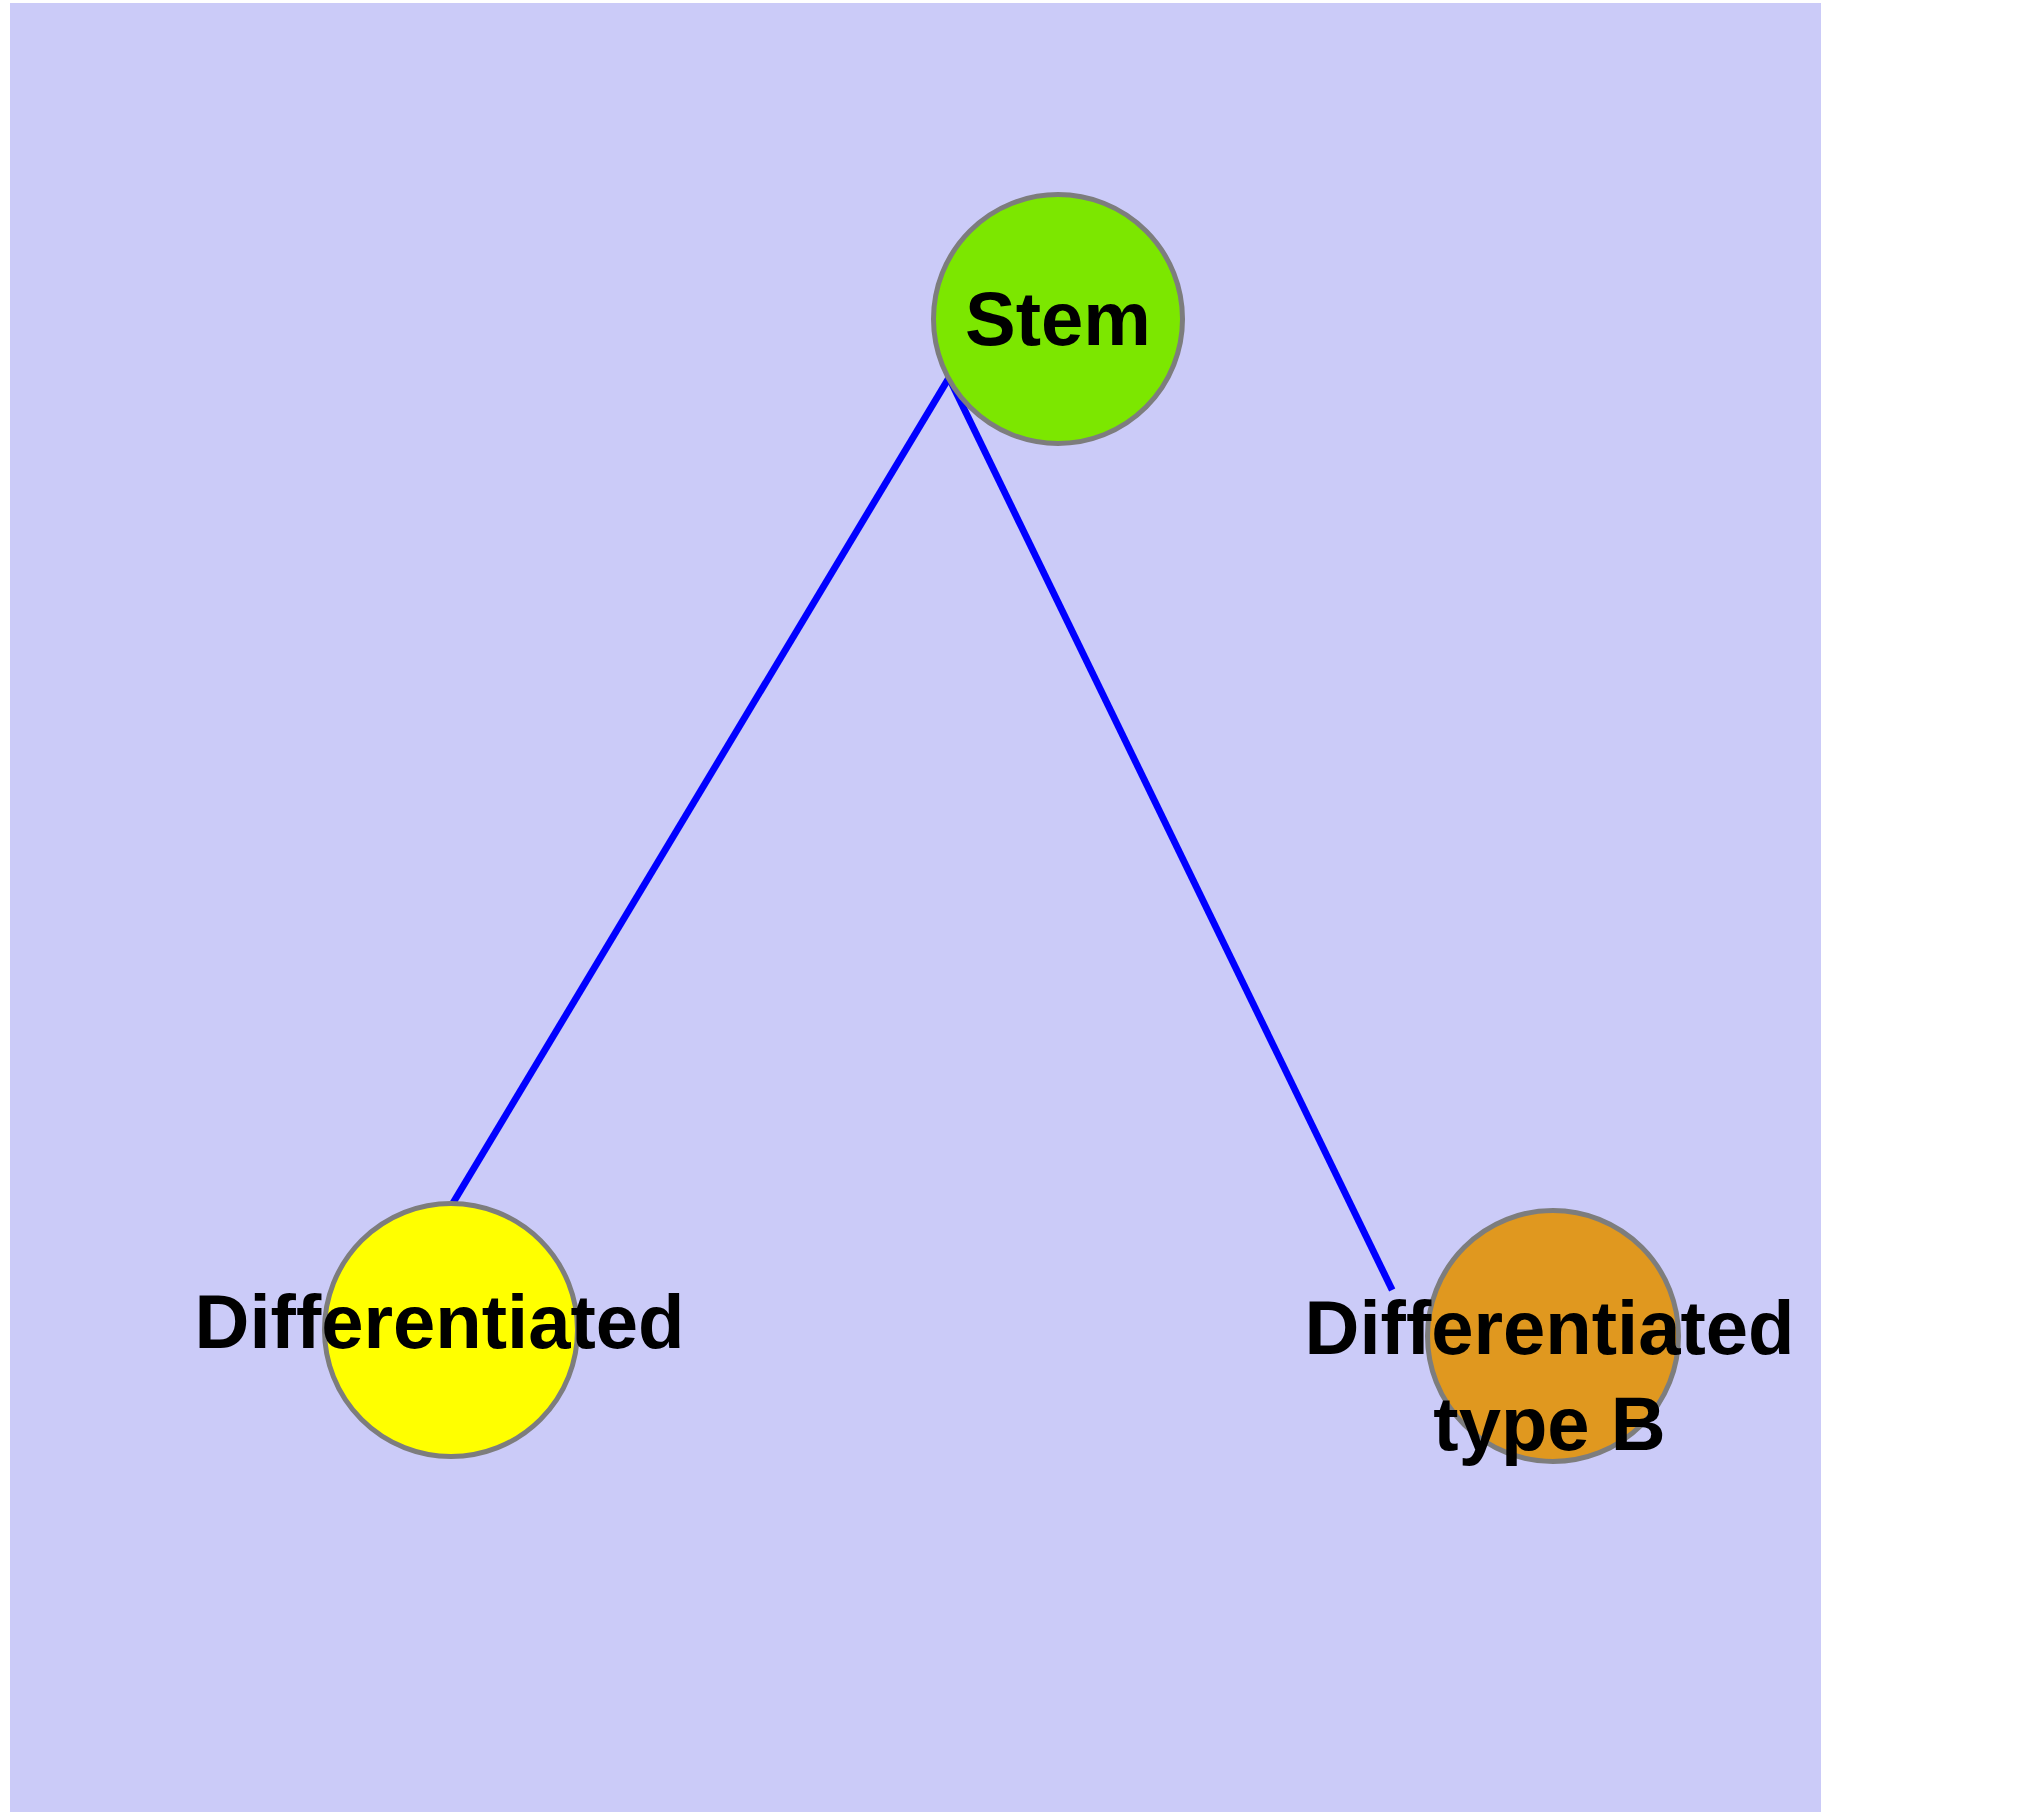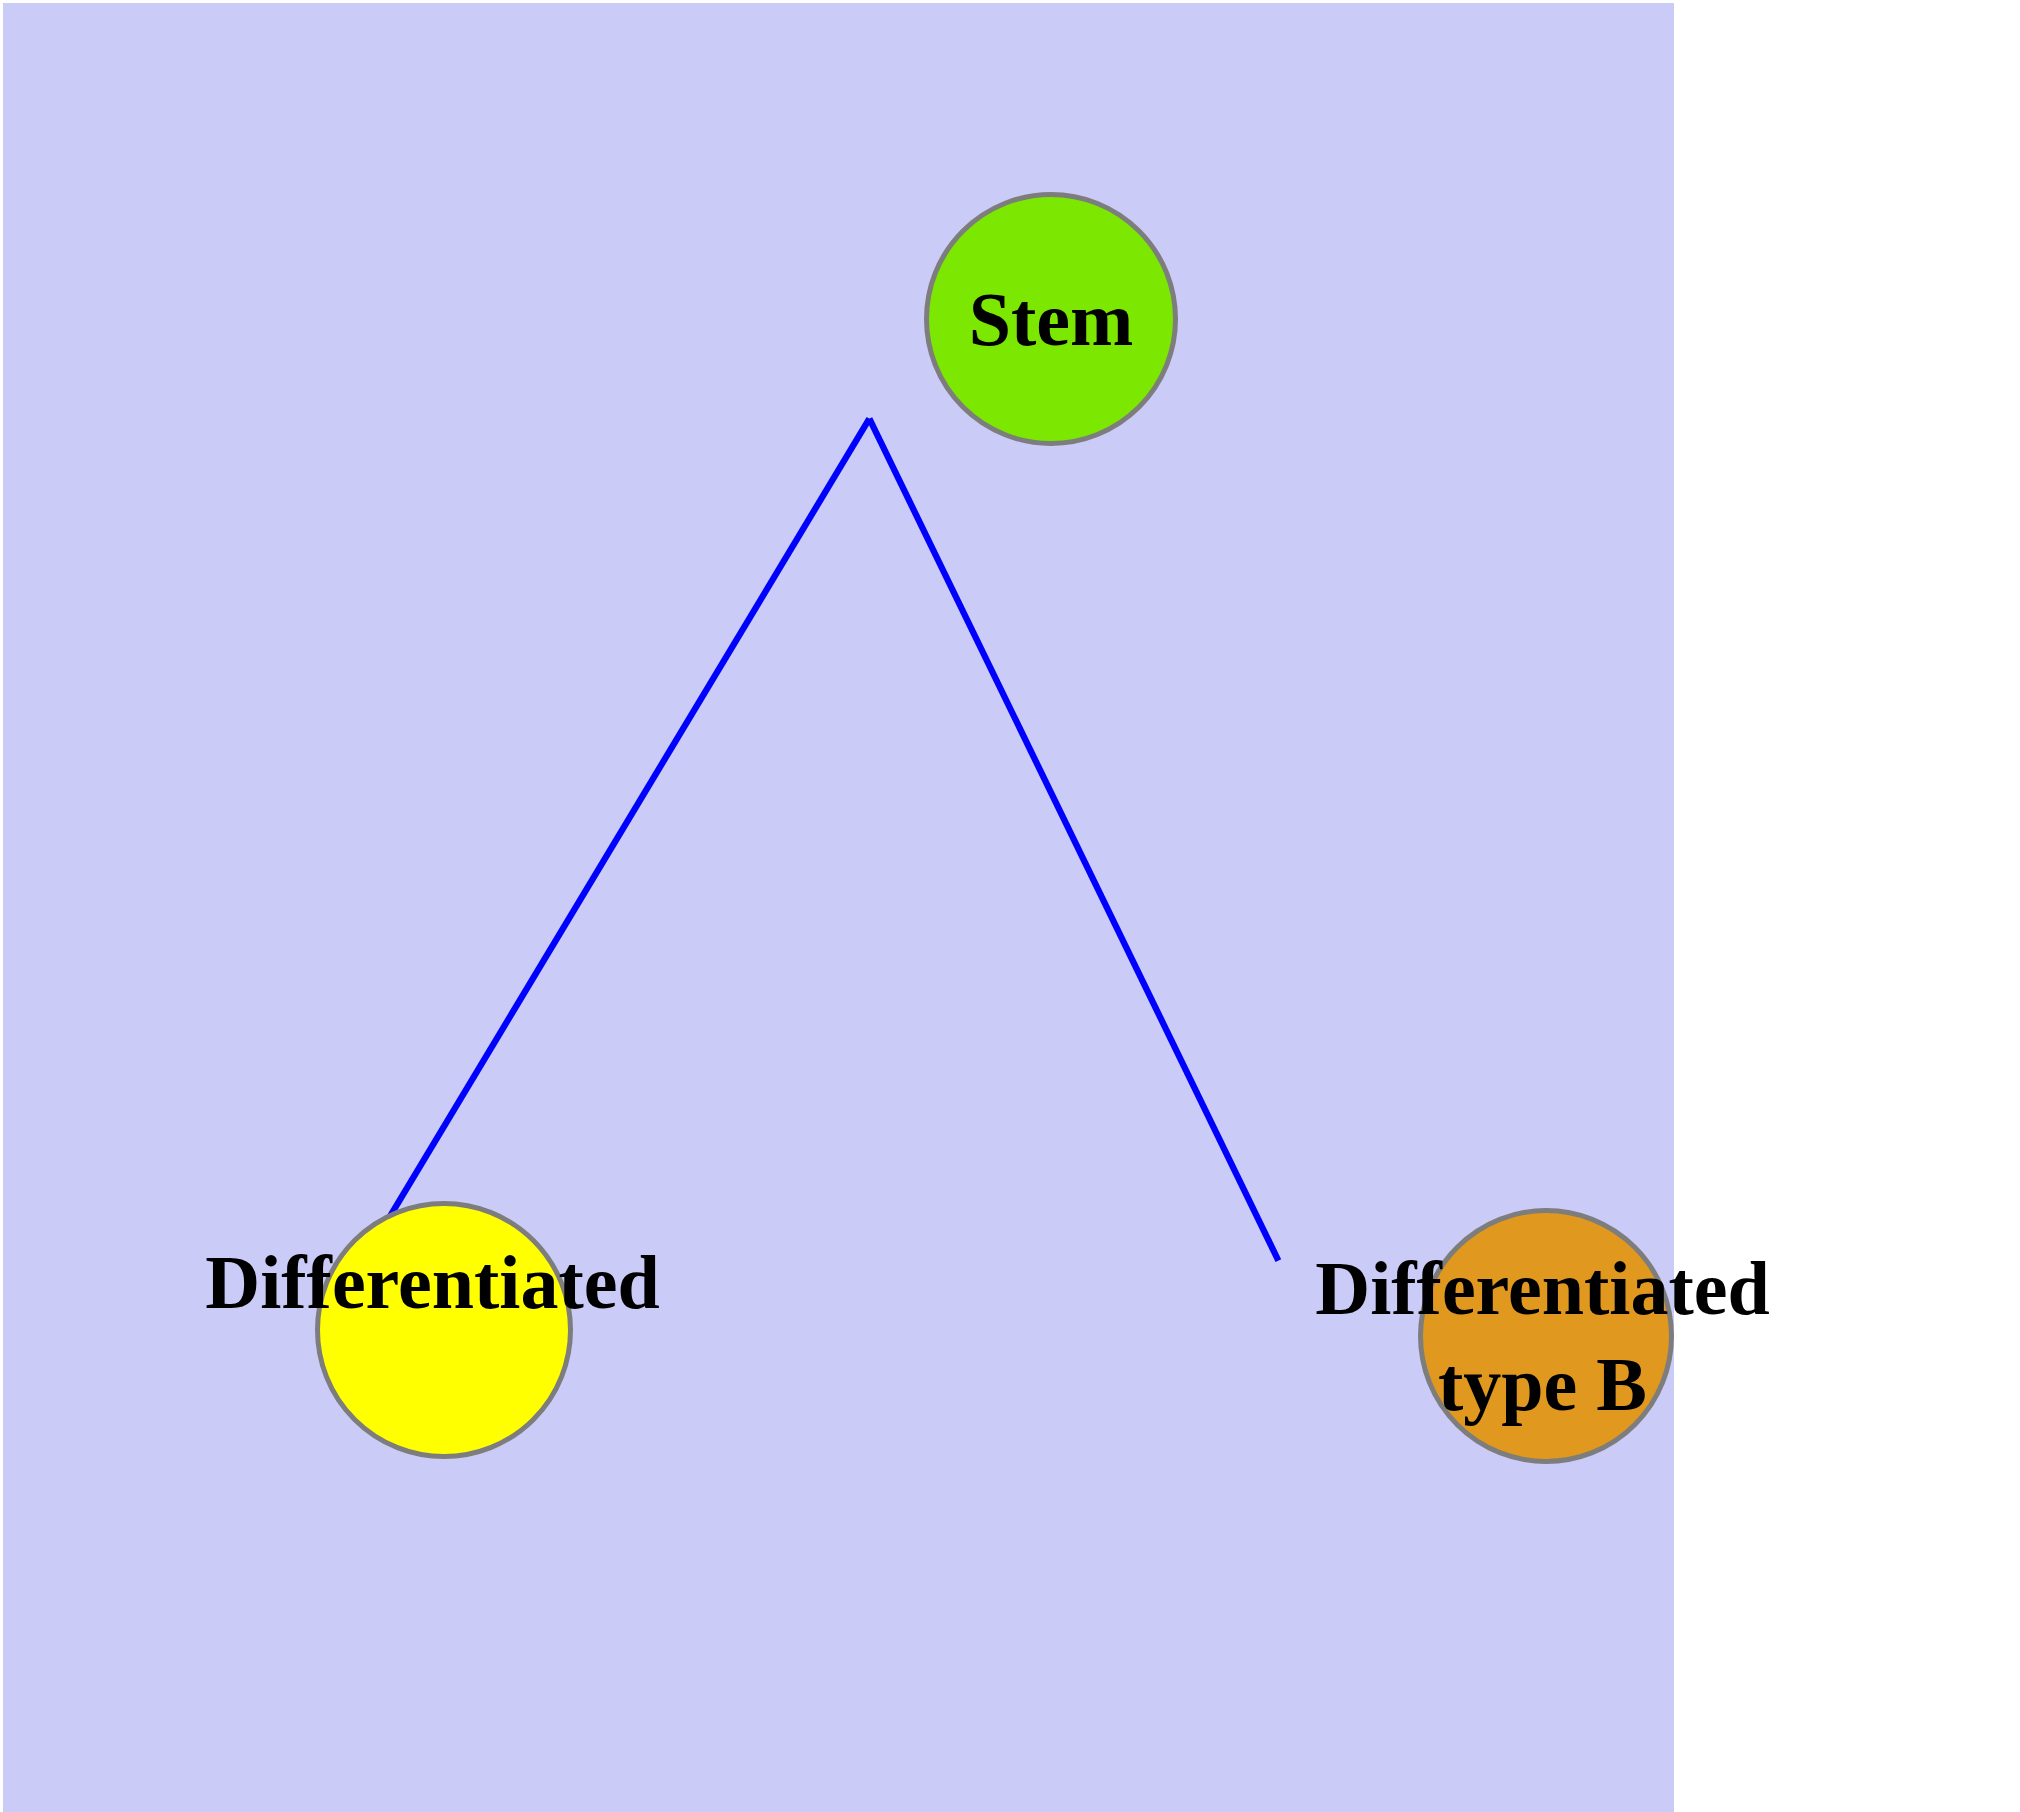--- a/index.html
+++ b/index.html
@@ -6,25 +6,24 @@
     margin: 0;
     padding: 0;
     background: #ffffff;
     width: 2021px;
     height: 1812px;
     overflow: hidden;
     font-family: "Liberation Sans", sans-serif;
   }
   .canvas {
     position: absolute;
-    left: 3px;
+    left: 10px;
     top: 2.5px;
-    width: 1671px;
+    width: 1811px;
     height: 1810px;
-    font-family: Liberation Serif, serif;
   }
   .edges-svg {
     position: absolute;
     left: 0;
     top: 0;
     width: 100%;
     height: 100%;
     z-index: 1;
   }
   .edges-svg line {
@@ -49,20 +48,21 @@
     font-weight: bold;
     font-size: 76px;
     line-height: 96px;
     text-align: center;
     white-space: nowrap;
   }
   .float-label {
     position: absolute;
     width: 593px;
     z-index: 3;
+    margin-top: 40px;
   }
   .label-type-a { left: 133px;  top: 1231px; }
   .label-type-b { left: 1243px; top: 1237px; }
   .label-line { display: block; }
 </style>
 </head>
 <body>
 
 <div class="canvas" style="background-color: rgb(203, 203, 248);">
 

